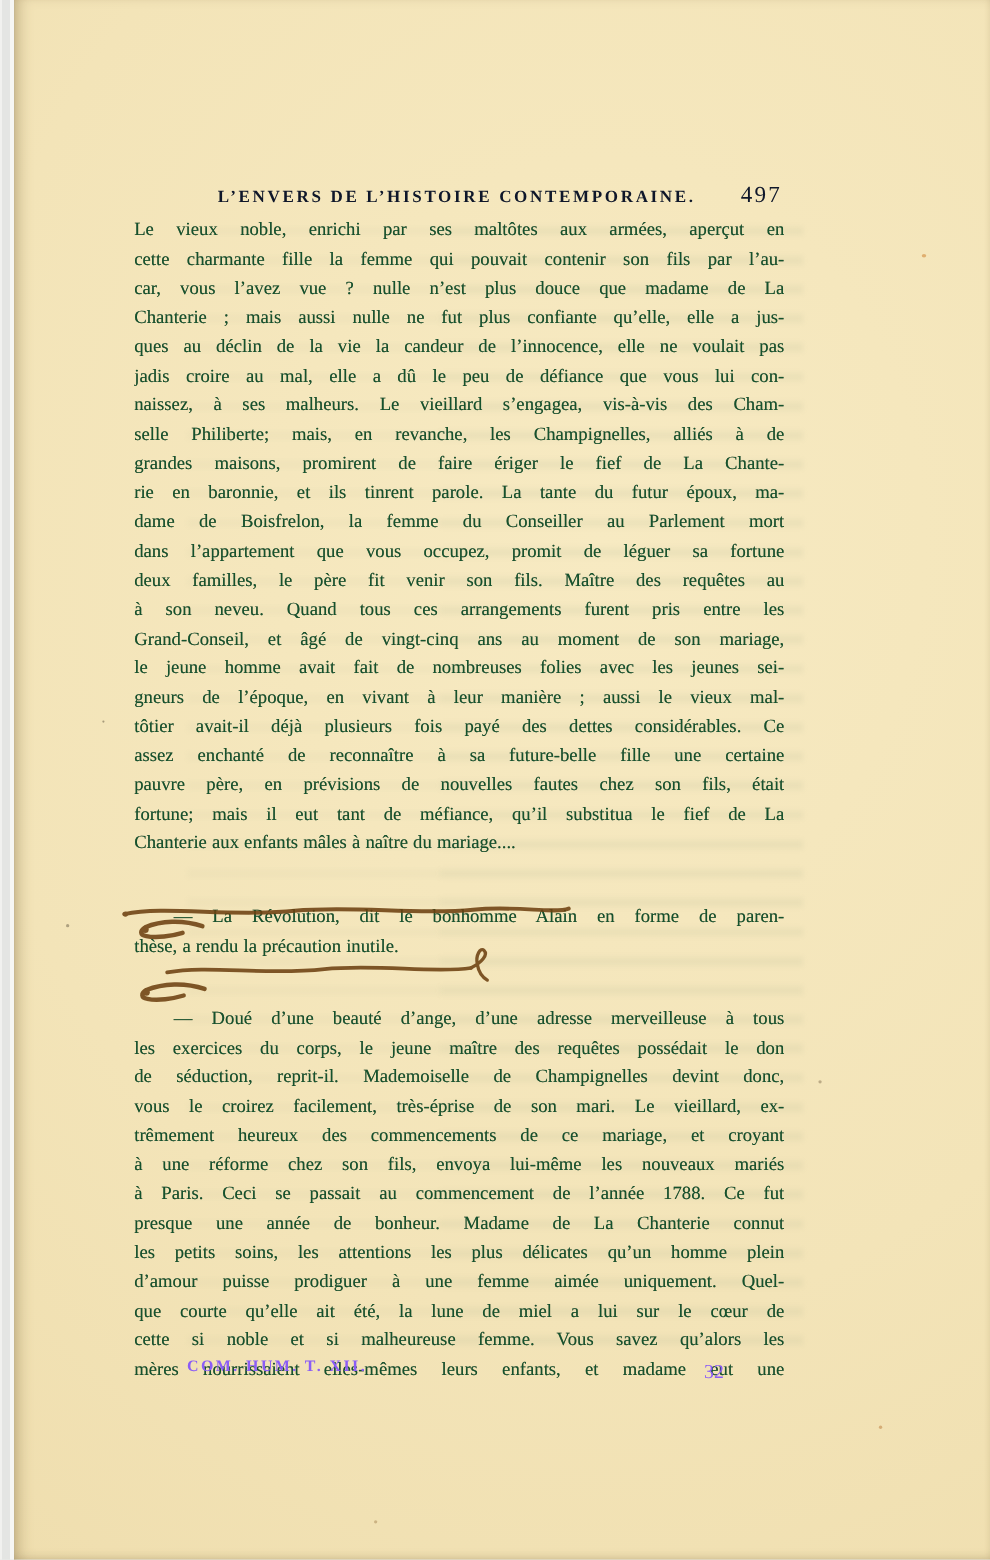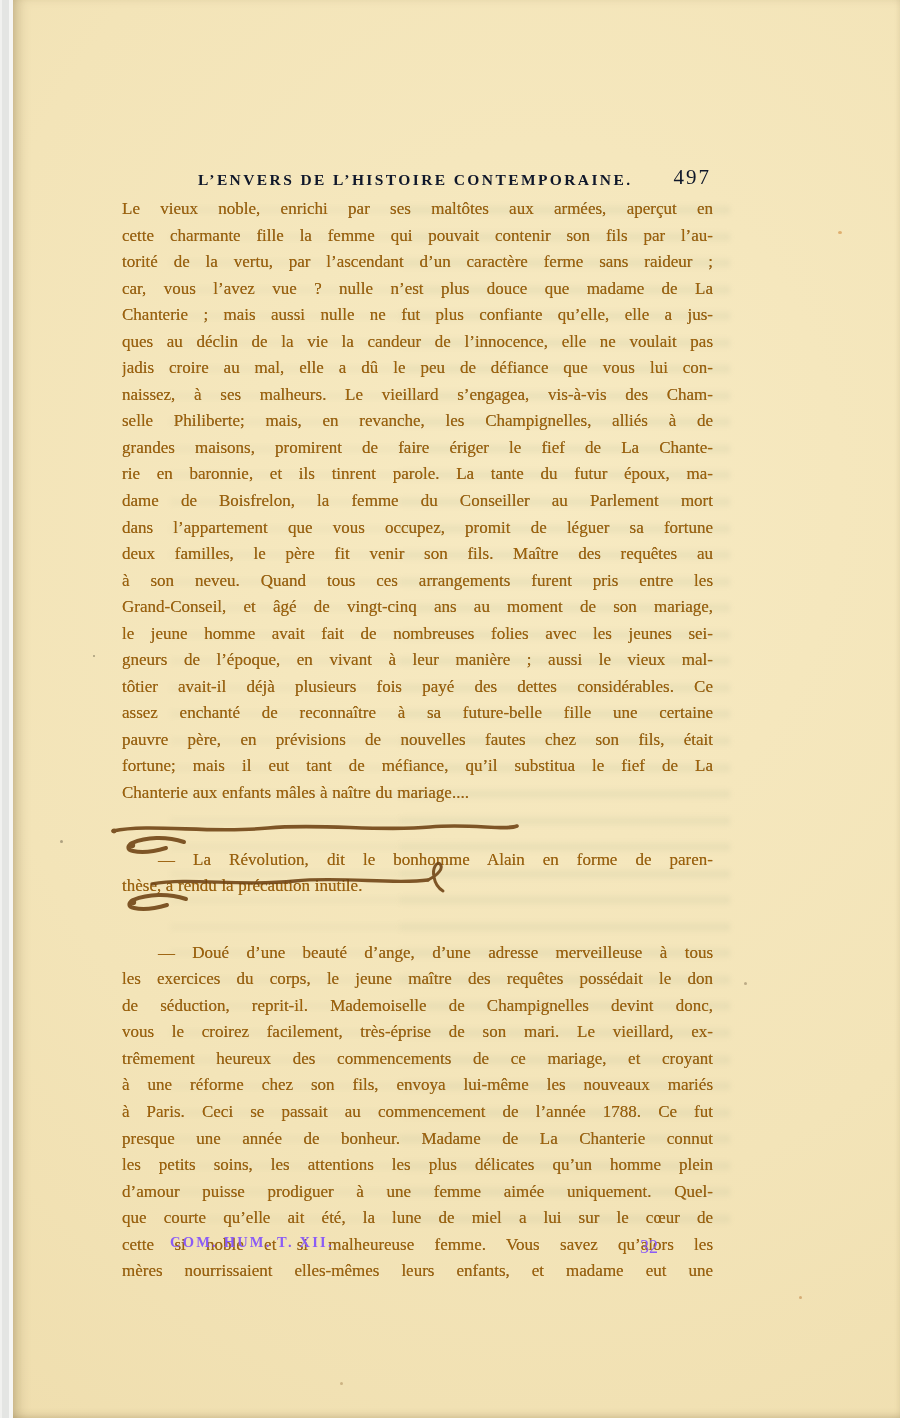--- a/index.html
+++ b/index.html
@@ -21,21 +21,21 @@
   .ghost.g2{left:170px;top:206px;width:230px;height:1028px;opacity:.22;
      background:repeating-linear-gradient(to bottom,rgba(143,158,124,.20) 0 8px,rgba(0,0,0,0) 8px 26.55px);}
   .speck{position:absolute;border-radius:50%;}
   
   .running-head{position:absolute;left:122px;top:165px;width:591px;height:30px;color:#0f172a;}
   .running-title{position:absolute;left:76px;top:0;line-height:30px;
      font-weight:bold;font-size:15.5px;letter-spacing:2.4px;white-space:nowrap;}
   .running-page{position:absolute;right:2px;top:-3px;line-height:30px;
      font-size:21px;letter-spacing:2px;}
   
-  .body-text{position:absolute;left:122px;top:196px;width:591px;color:#a16207;
+  .body-text{position:absolute;left:122px;top:196px;width:591px;color:#14532d;
      font-size:17px;text-shadow:0 0 .4px rgba(43,40,35,.55);}
   .print-line{height:26.55px;line-height:26.55px;overflow:hidden;
      text-align:justify;text-align-last:justify;word-spacing:.4px;}
   .print-line.flush{text-align-last:left;}
   .print-line.indent{text-indent:36px;margin-top:40px;}
   
   .footer{position:absolute;left:122px;top:1230px;width:591px;height:40px;color:#8b5cf6;}
   .signature{position:absolute;left:48px;top:0;font-weight:bold;font-size:14.5px;
      letter-spacing:2.2px;line-height:24px;white-space:nowrap;}
   .sheet-number{position:absolute;right:55px;top:5px;font-size:18px;line-height:24px;}
@@ -59,21 +59,20 @@
   <span class="speck" style="left:60px;top:840px;width:3px;height:3px;background:rgba(90,80,60,.45);"></span>
 
   <div class="running-head">
     <span class="running-title">L’ENVERS DE L’HISTOIRE CONTEMPORAINE.</span>
     <span class="running-page">497</span>
   </div>
 
   <div class="body-text">
       <div class="print-line">Le vieux noble, enrichi par ses maltôtes aux armées, aperçut en</div>
       <div class="print-line">cette charmante fille la femme qui pouvait contenir son fils par l’au-</div>
-      <div class="print-line">torité de la vertu, par l’ascendant d’un caractère ferme sans raideur ;</div>
       <div class="print-line">car, vous l’avez vue ? nulle n’est plus douce que madame de La</div>
       <div class="print-line">Chanterie ; mais aussi nulle ne fut plus confiante qu’elle, elle a jus-</div>
       <div class="print-line">ques au déclin de la vie la candeur de l’innocence, elle ne voulait pas</div>
       <div class="print-line">jadis croire au mal, elle a dû le peu de défiance que vous lui con-</div>
       <div class="print-line">naissez, à ses malheurs. Le vieillard s’engagea, vis-à-vis des Cham-</div>
       <div class="print-line">selle Philiberte; mais, en revanche, les Champignelles, alliés à de</div>
       <div class="print-line">grandes maisons, promirent de faire ériger le fief de La Chante-</div>
       <div class="print-line">rie en baronnie, et ils tinrent parole. La tante du futur époux, ma-</div>
       <div class="print-line">dame de Boisfrelon, la femme du Conseiller au Parlement mort</div>
       <div class="print-line">dans l’appartement que vous occupez, promit de léguer sa fortune</div>

